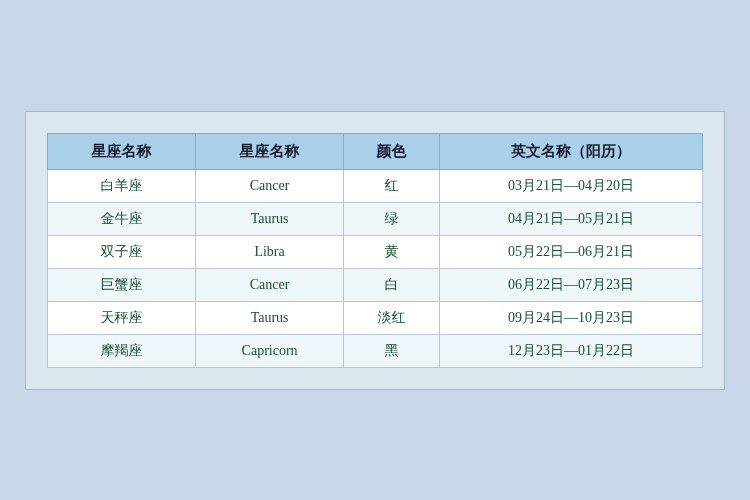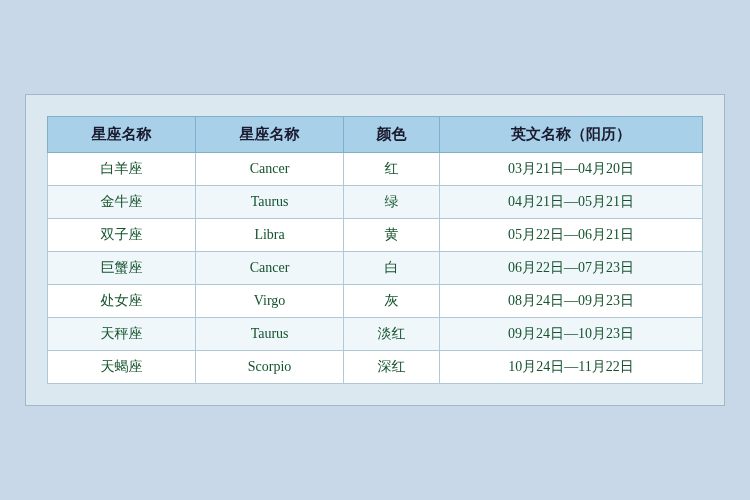--- a/index.html
+++ b/index.html
@@ -89,32 +89,26 @@
           <td>黄</td>
           <td>05月22日—06月21日</td>
         </tr>
         <tr>
           <td>巨蟹座</td>
           <td>Cancer</td>
           <td>白</td>
           <td>06月22日—07月23日</td>
         </tr>
         <tr>
-          <td>处女座</td>
-          <td>Virgo</td>
-          <td>灰</td>
-          <td>08月24日—09月23日</td>
-        </tr>
-        <tr>
           <td>天秤座</td>
           <td>Taurus</td>
           <td>淡红</td>
           <td>09月24日—10月23日</td>
         </tr>
         <tr>
-          <td>天蝎座</td>
-          <td>Scorpio</td>
-          <td>深红</td>
-          <td>10月24日—11月22日</td>
+          <td>摩羯座</td>
+          <td>Capricorn</td>
+          <td>黑</td>
+          <td>12月23日—01月22日</td>
         </tr>
       </tbody>
   </table>
 </div>
 
 </body></html>

